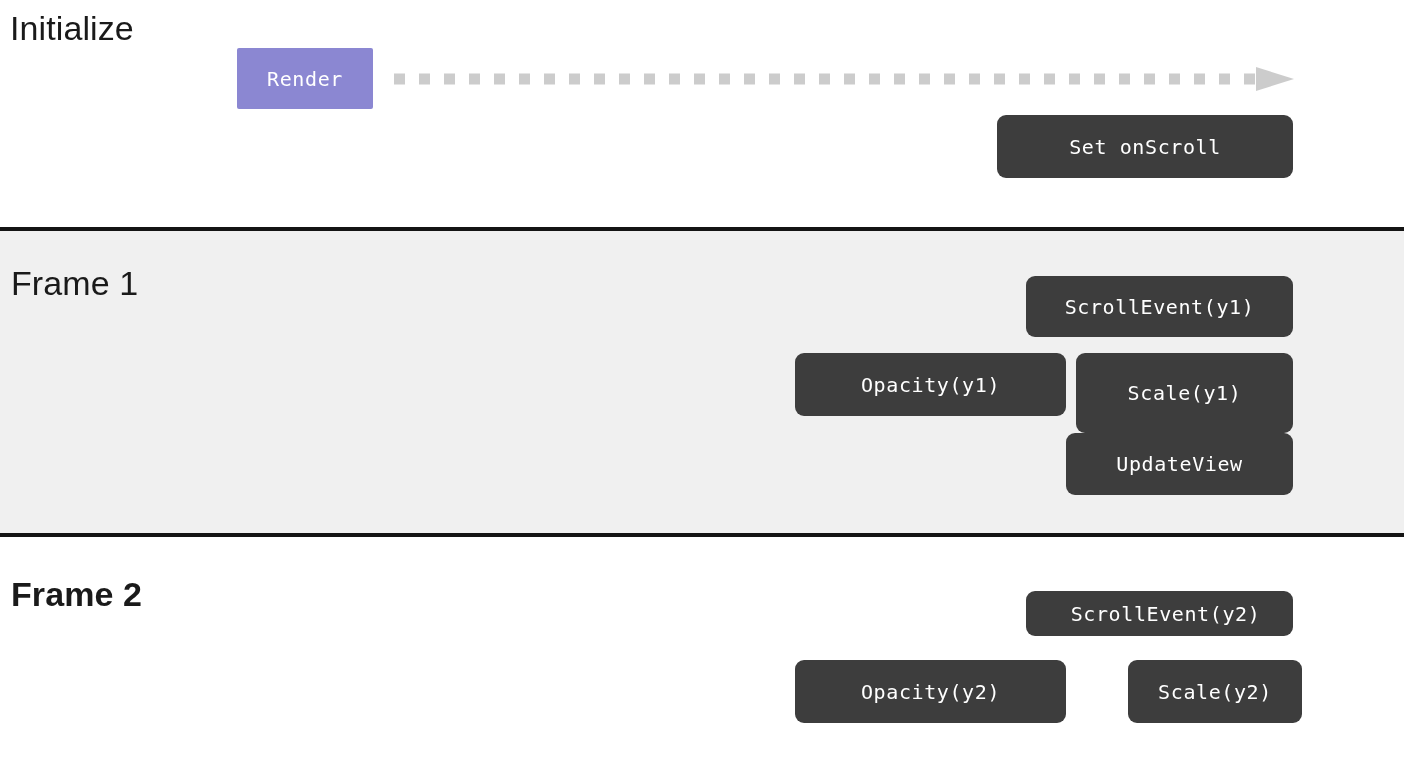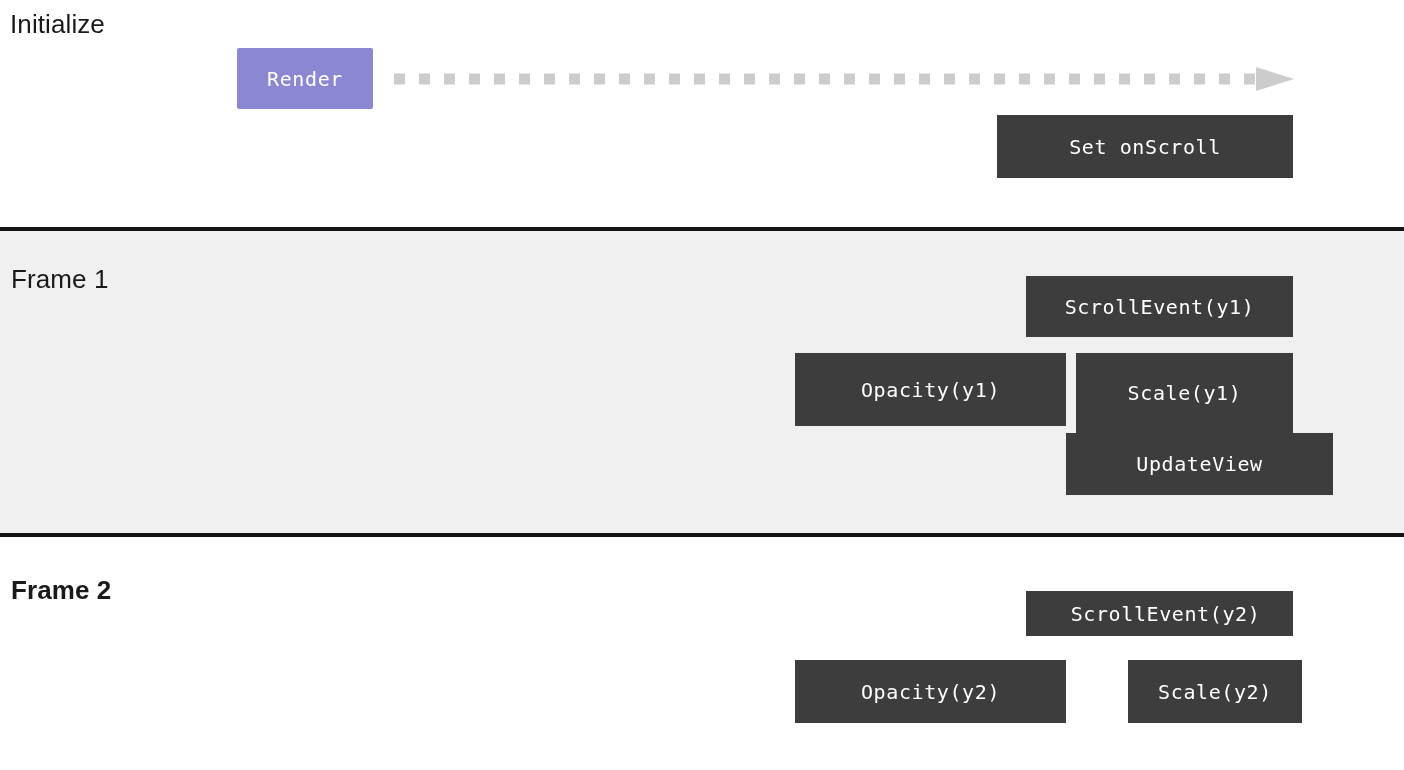--- a/index.html
+++ b/index.html
@@ -48,39 +48,39 @@
     height: 4px;
     background: #141414;
   }
   #divider-1 { top: 227px; }
   #divider-2 { top: 533px; }
 
   
   .section-label {
     position: absolute;
     font-family: "Liberation Sans", sans-serif;
-    font-size: 26px;
+    font-size: 34px;
     font-weight: 400;
     line-height: 1;
     color: #1a1a1a;
     letter-spacing: 0.1px;
     white-space: nowrap;
   }
   #label-initialize { left: 10px; top: 11px; }
   #label-frame1     { left: 11px; top: 266px; }
   #label-frame2     { left: 11px; top: 577px; font-weight: bold; }
 
   
   .node {
     position: absolute;
     box-sizing: border-box;
     display: flex;
     align-items: center;
     justify-content: center;
-    border-radius: 0;
+    border-radius: 9px;
     font-family: "DejaVu Sans Mono", "Liberation Mono", monospace;
     font-size: 20px;
     line-height: 1;
     letter-spacing: 0.6px;
     white-space: nowrap;
     color: #ffffff;
   }
   .node.dark {
     background: #3d3d3d;
   }
@@ -88,23 +88,23 @@
     background: #8b87d2;
     border-radius: 2px;
   }
 
   
   #node-render        { left: 237px;  top: 48px;  width: 136px; height: 61px; }
   #node-set-onscroll  { left: 997px;  top: 115px; width: 296px; height: 63px; }
 
   
   #node-scrollevent-y1 { left: 1026px; top: 276px; width: 267px; height: 61px; }
-  #node-opacity-y1     { left: 795px;  top: 353px; width: 271px; height: 73px; }
+  #node-opacity-y1     { left: 795px;  top: 353px; width: 271px; height: 63px; }
   #node-scale-y1       { left: 1076px; top: 353px; width: 217px; height: 80px; }
-  #node-updateview     { left: 1066px; top: 433px; width: 267px; height: 62px; }
+  #node-updateview     { left: 1066px; top: 433px; width: 227px; height: 62px; }
 
   
   #node-scrollevent-y2 { left: 1026px; top: 591px; width: 267px; height: 45px; padding-left: 12px; }
   #node-opacity-y2     { left: 795px;  top: 660px; width: 271px; height: 63px; }
   #node-scale-y2       { left: 1128px; top: 660px; width: 174px; height: 63px; }
 
   
   #arrow-render-to-onscroll {
     position: absolute;
     left: 394px;

